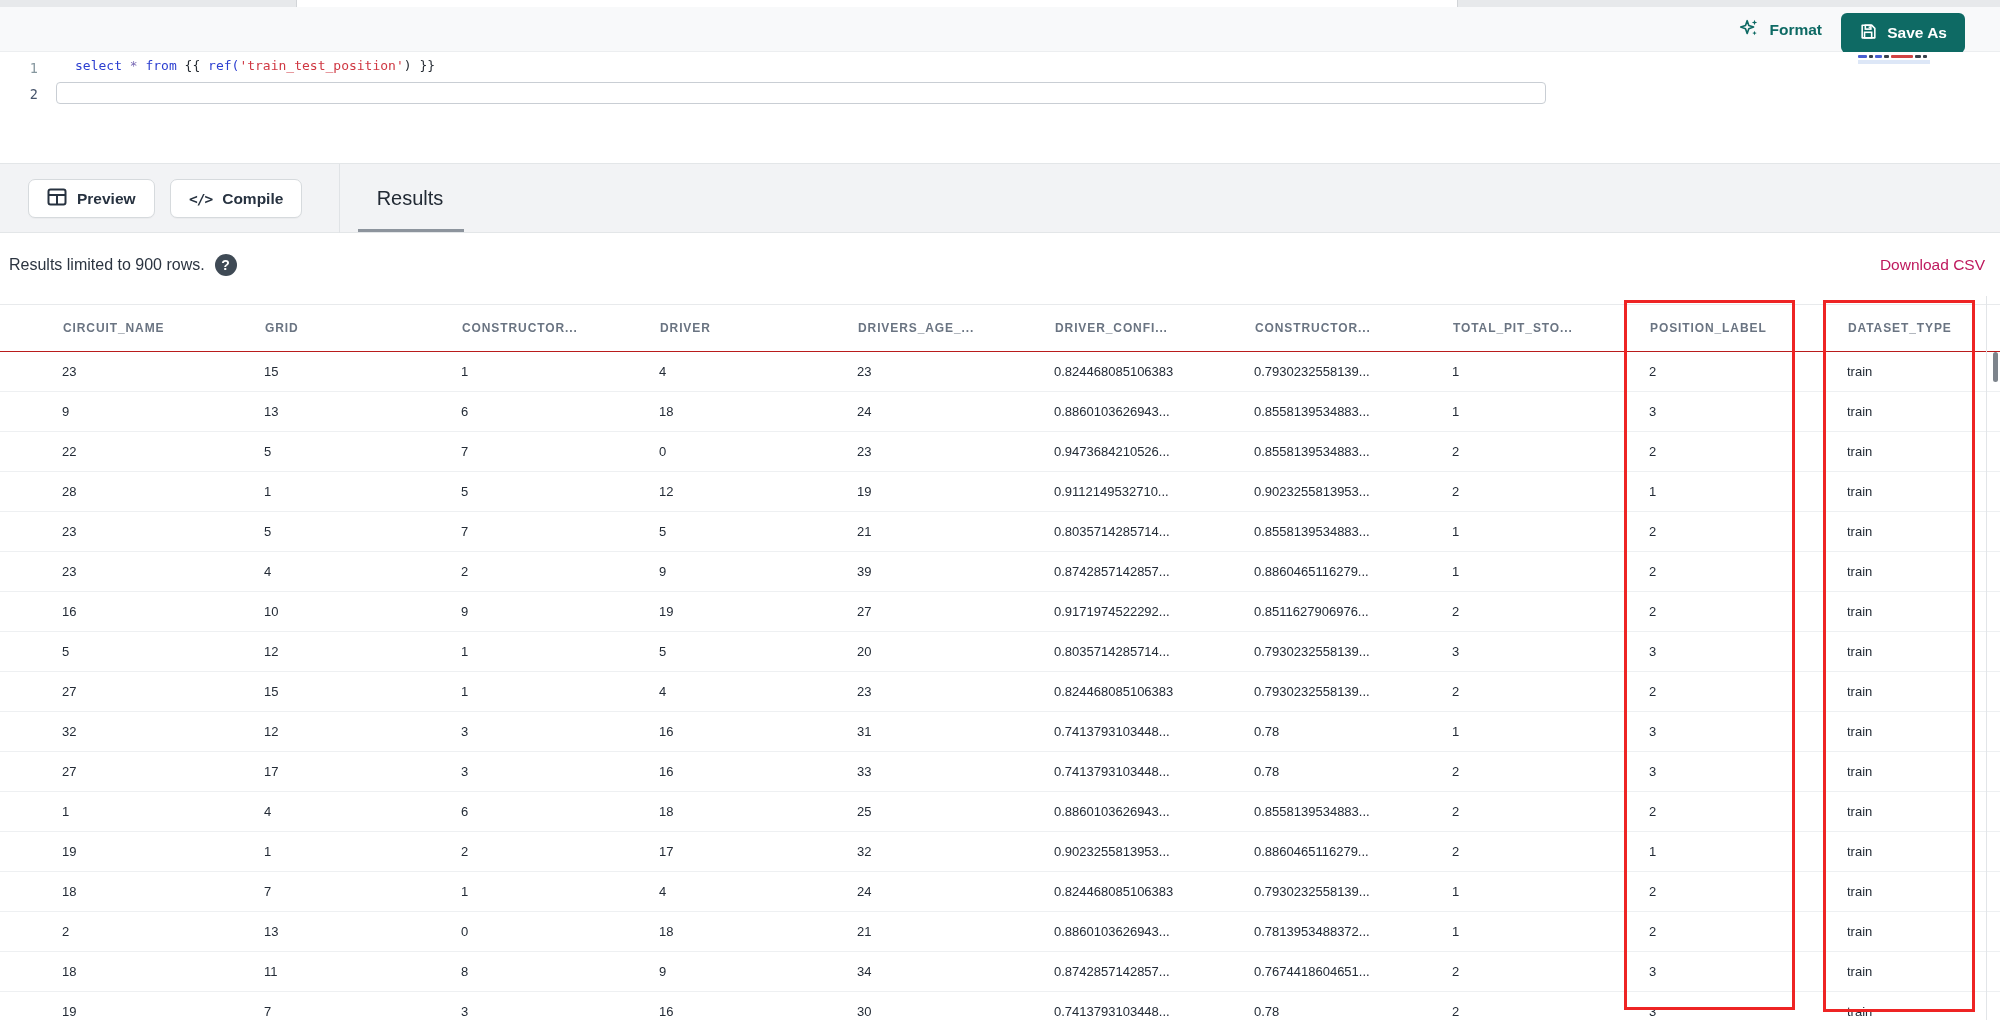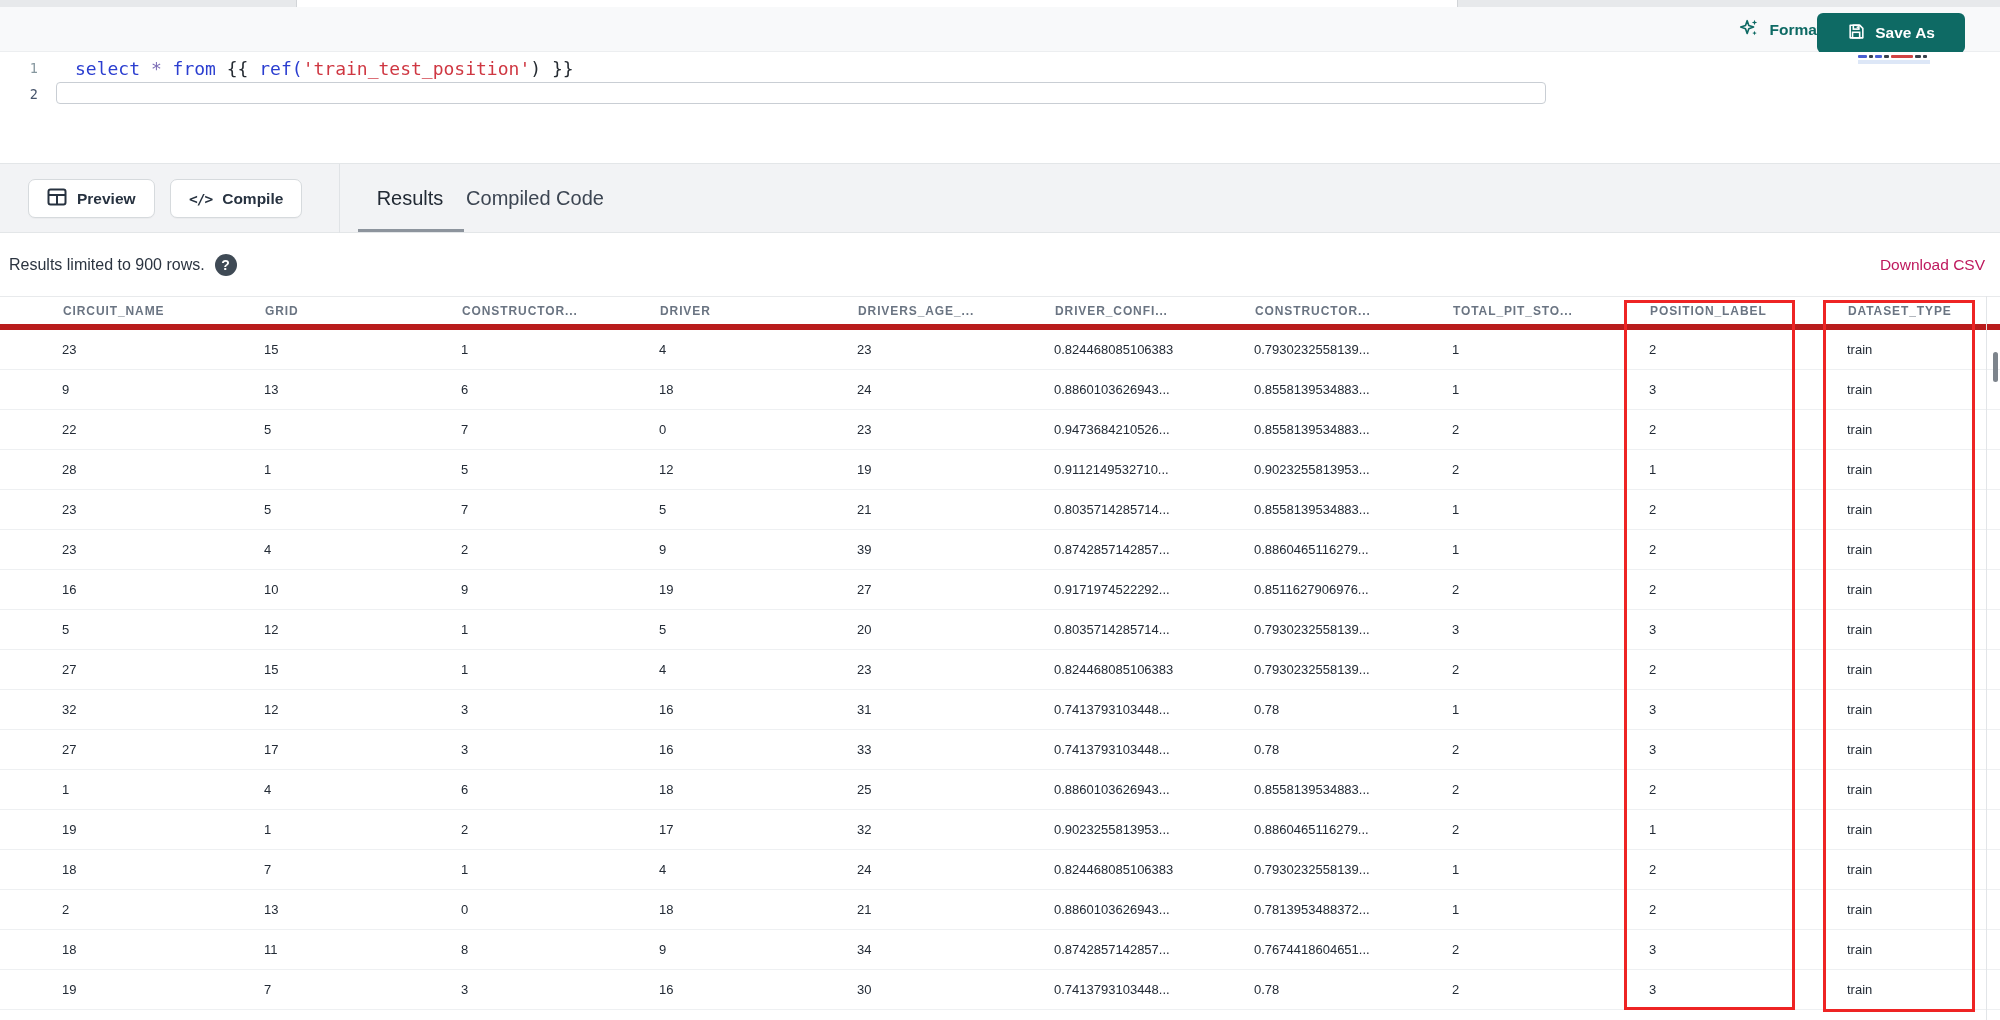--- a/index.html
+++ b/index.html
@@ -7,27 +7,27 @@
   .screen {
     position:relative; width:2000px; height:1020px; overflow:hidden;
     font-family:"Liberation Sans", sans-serif; background:#ffffff; color:#232b36;
   }
   
   .tabstrip { position:absolute; left:0; top:0; width:2000px; height:7px; background:#e7e9eb; }
   .tabstrip .active-tab { position:absolute; left:296px; top:0; width:1162px; height:7px; background:#ffffff; border-left:1px solid #d2d5d8; border-right:1px solid #d2d5d8; }
   
   .toolbar { position:absolute; left:0; top:7px; width:2000px; height:45px; background:#f8f9fa; border-bottom:1px solid #eceef0; }
   .format-btn { position:absolute; right:178px; top:0; height:45px; display:flex; align-items:center; gap:9px; color:#0e6a64; font-size:15.5px; font-weight:600; cursor:pointer;text-align:center; }
-  .saveas-btn { position:absolute; right:35px; top:6px; height:40px; padding:0 30px; background:#0e6a64; border:none; border-radius:6px; color:#fff; font-size:15.5px; font-weight:700; display:flex; align-items:center; gap:9px; font-family:"Liberation Sans", sans-serif; cursor:pointer; }
+  .saveas-btn { position:absolute; right:35px; top:6px; height:40px; padding:0 18px; background:#0e6a64; border:none; border-radius:6px; color:#fff; font-size:15.5px; font-weight:700; display:flex; align-items:center; gap:9px; font-family:"Liberation Sans", sans-serif; cursor:pointer; }
   
   .editor { position:absolute; left:0; top:52px; width:2000px; height:111px; background:#ffffff; }
   .gutter-num { position:absolute; width:20px; text-align:right; font-family:"DejaVu Sans Mono", monospace; font-size:13.5px; }
   .num1 { left:18px; top:8px; color:#86979f; }
   .num2 { left:18px; top:34px; color:#46546b; }
-  .code-line1 { position:absolute; left:75px; top:6px; height:20px; font-family:"DejaVu Sans Mono", monospace; font-size:18px; white-space:pre; }
+  .code-line1 { position:absolute; left:75px; top:6px; height:20px; font-family:"DejaVu Sans Mono", monospace; font-size:13px; white-space:pre; }
   .tk-keyword { color:#2b3ed0; }
   .tk-operator { color:#7a6bb5; }
   .tk-bracket { color:#262c33; }
   .tk-function { color:#2b3ed0; }
   .tk-string { color:#cf3742; }
   .code-line2-box { position:absolute; left:56px; top:30px; width:1490px; height:22px; border:1px solid #c9ced4; border-radius:4px; background:#fff; }
   .minimap { position:absolute; left:1858px; top:3px; width:104px; height:14px; }
   .minimap .mrow { display:flex; gap:2px; height:3px; }
   .minimap .m { height:3px; border-radius:1px; }
   .m-blue { background:#4a5fd0; } .m-dark { background:#3a414b; } .m-red { background:#d14343; }
@@ -43,21 +43,21 @@
   .tab-results { left:356px; width:108px; color:#222a34; font-weight:500; }
   .tab-compiled { left:460px; width:150px; color:#3c4552; font-weight:400; }
   .tab-underline { position:absolute; left:358px; bottom:0; width:106px; height:3px; background:#8d949d; }
   
   .limitrow { position:absolute; left:0; top:233px; width:2000px; height:63px; background:#fff; }
   .limit-note { position:absolute; left:9px; top:0; height:63px; display:flex; align-items:center; gap:10px; font-size:16px; color:#2b3440; }
   .q-icon { width:22px; height:22px; border-radius:50%; background:#3f4a55; color:#fff; font-size:14px; font-weight:700; display:flex; align-items:center; justify-content:center; cursor:pointer; }
   .download-csv { position:absolute; right:15px; top:0; height:63px; display:flex; align-items:center; font-size:15.5px; color:#be185d; cursor:pointer; }
   
   .rtable { position:absolute; left:0; top:296px; width:2000px; }
-  .thead { display:grid; grid-template-columns:202px 197px 198px 198px 197px 200px 198px 197px 198px 1fr; padding-left:63px; height:34px; align-items:center; border-top:1px solid #e8eaec; border-bottom:6px solid #b91c1c; }
+  .thead { display:grid; grid-template-columns:202px 197px 198px 198px 197px 200px 198px 197px 198px 1fr; padding-left:63px; height:48px; align-items:center; border-top:1px solid #e8eaec; border-bottom:1px solid #b91c1c;margin-top:8px; }
   .th { font-size:12px; font-weight:700; letter-spacing:0.9px; color:#6a7482; white-space:nowrap; overflow:hidden; }
   .tr { display:grid; grid-template-columns:202px 197px 198px 198px 197px 200px 198px 197px 198px 1fr; padding-left:62px; height:40px; align-items:center; border-bottom:1px solid #eef0f2; background:#fff; }
   .td { font-size:13px; color:#232b36; white-space:nowrap; overflow:hidden; }
   
   .redbox { position:absolute; border:3px solid #ee2424; pointer-events:none; z-index:5; }
   .redbox1 { left:1624px; top:300px; width:171px; height:710px; }
   .redbox2 { left:1823px; top:300px; width:152px; height:712px; }
   
   .scroll-track { position:absolute; left:1986px; top:296px; width:1px; height:724px; background:#e2e5e8; }
   .scroll-thumb { position:absolute; left:1993px; top:352px; width:5px; height:30px; border-radius:3px; background:#7d848c; }
@@ -124,21 +124,20 @@
         </svg>
       </span>
       <span>Preview</span>
     </button>
     <button class="pbtn compile-btn">
       <span class="compile-glyph">&lt;/&gt;</span>
       <span>Compile</span>
     </button>
     <div class="vdivider"></div>
     <div class="tab tab-results">Results</div>
-    <div class="tab tab-compiled">Compiled Code</div>
     <div class="tab-underline"></div>
   </div>
 
   <div class="limitrow">
     <div class="limit-note">
       <span>Results limited to 900 rows.</span>
       <span class="q-icon">?</span>
     </div>
     <div class="download-csv">Download CSV</div>
   </div>

